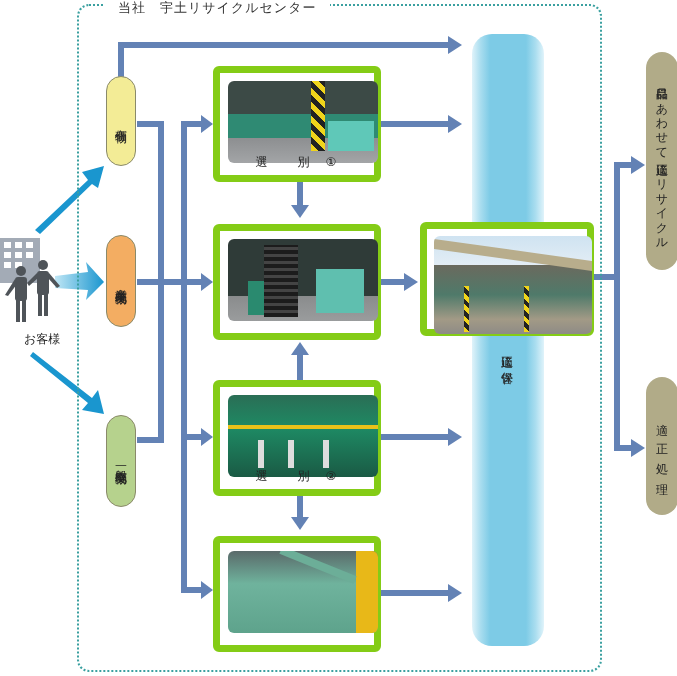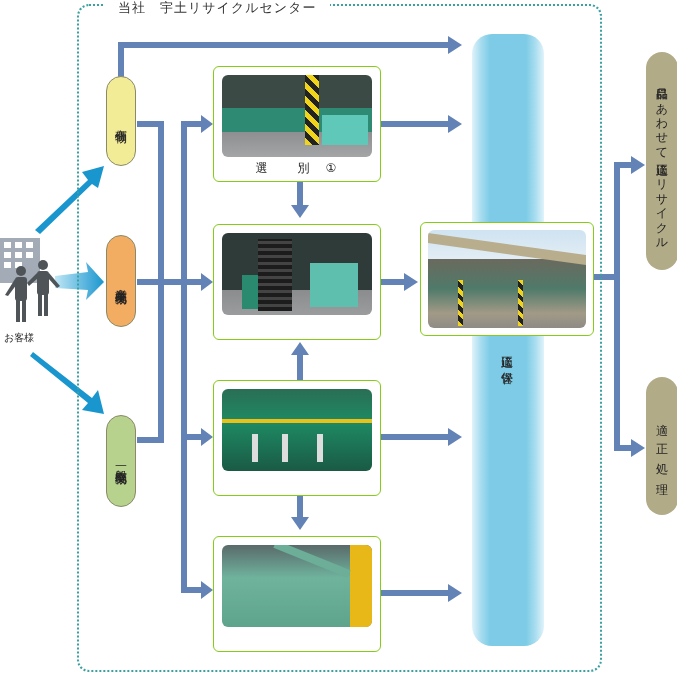--- a/index.html
+++ b/index.html
@@ -6,21 +6,21 @@
   body { width:677px; height:676px; position:relative; overflow:hidden;
          font-family:"DejaVu Sans", sans-serif; color:#222; }
   .abs { position:absolute; }
   #frame { left:77px; top:4px; width:525px; height:668px;
            border:2px dotted #3aa0a0; border-radius:12px; box-sizing:border-box; }
   #frame-title { left:104px; top:0px; background:#fff; padding:0 14px;
                  font-size:13px; line-height:16px; letter-spacing:1px; color:#333;text-align:right; }
   .pill { position:absolute; width:30px; border:1.5px solid #8a8a6a; border-radius:16px;
           display:flex; align-items:center; justify-content:center; box-sizing:border-box; }
   .vtext { writing-mode:vertical-rl; font-size:12px; line-height:14px; color:#222; letter-spacing:1px; }
-  .card { position:absolute; width:168px; height:116px; background:#fff; border:1px solid #84cc16;
+  .card { position:absolute; width:168px; height:116px; background:#fff; border:7px solid #84cc16;
           border-radius:6px; box-sizing:border-box; }
   .card .photo { position:absolute; left:8px; top:8px; width:150px; height:82px; border-radius:6px; overflow:hidden; }
   .card .cap { position:absolute; left:0; right:0; bottom:4px; text-align:center; font-size:12px; letter-spacing:2px; }
   .right-pill { position:absolute; width:32px; background:#b1ab88; border-radius:16px;
                 display:flex; align-items:center; justify-content:center; }
   svg.flow { position:absolute; left:0; top:0; }
 </style>
 </head>
 <body>
 
@@ -97,21 +97,21 @@
       <rect x="22" y="60" width="4" height="24"></rect>
     <polygon points="15,41 5,57 8,58 17,46"></polygon>
     <circle cx="43" cy="27" r="5"></circle>
       <rect x="37" y="33" width="12" height="24" rx="3"></rect>
       <rect x="38" y="54" width="4" height="24"></rect>
       <rect x="44" y="54" width="4" height="24"></rect>
     <polygon points="27,45 37,35 38,40 29,48"></polygon>
       <polygon points="49,35 60,48 57,50 48,40"></polygon>
   </g>
 </svg>
-<div class="abs" style="left:4px;top:331px;font-size:10px">お客様</div>
+<div class="abs" style="left:24px;top:331px;font-size:12px">お客様</div>
 
 <div class="pill" style="left: 106px; top: 76px; height: 90px; background: rgb(243, 236, 150);">
   <span class="vtext">有価物</span>
   </div>
 <div class="pill" style="left: 106px; top: 235px; height: 92px; background: rgb(243, 173, 98);">
   <span class="vtext">産業廃棄物</span>
   </div>
 <div class="pill" style="left: 106px; top: 415px; height: 92px; background: rgb(182, 210, 141);">
   <span class="vtext">一般廃棄物</span>
   </div>
@@ -133,20 +133,21 @@
     <div style="position:absolute;left:20px;top:42px;width:16px;height:34px;background:#2a8a6f"></div>
   </div>
 </div>
 <div class="card" style="left:213px;top:380px">
   <div class="photo" style="background:linear-gradient(180deg,#2a6e55 0%,#1e8a64 40%,#1a5a44 100%)">
     <div style="position:absolute;left:0;top:30px;width:150px;height:4px;background:#e8c21a"></div>
     <div style="position:absolute;left:30px;top:45px;width:6px;height:28px;background:#ddd"></div>
     <div style="position:absolute;left:60px;top:45px;width:6px;height:28px;background:#ddd"></div>
     <div style="position:absolute;left:95px;top:45px;width:6px;height:28px;background:#ddd"></div>
   </div>
+  <div class="cap">選　　別　②</div>
 </div>
 <div class="card" style="left:213px;top:536px">
   <div class="photo" style="background:linear-gradient(180deg,#5a6a6a 0%,#6fb39d 40%,#5ea38c 100%)">
     <div style="position:absolute;left:128px;top:0;width:22px;height:82px;background:#e8b818"></div>
     <div style="position:absolute;left:50px;top:10px;width:80px;height:8px;background:#6cae98;transform:rotate(22deg)"></div>
   </div>
 </div>
 
 <div class="card" style="left:420px;top:222px;width:174px;height:114px">
   <div class="photo" style="left:7px;top:7px;width:158px;height:98px;background:linear-gradient(180deg,#cfe3f1 0%,#e3edf5 30%,#6a6a5e 30%,#4f7a6a 60%,#a29a86 85%,#8e8b86 100%)">

